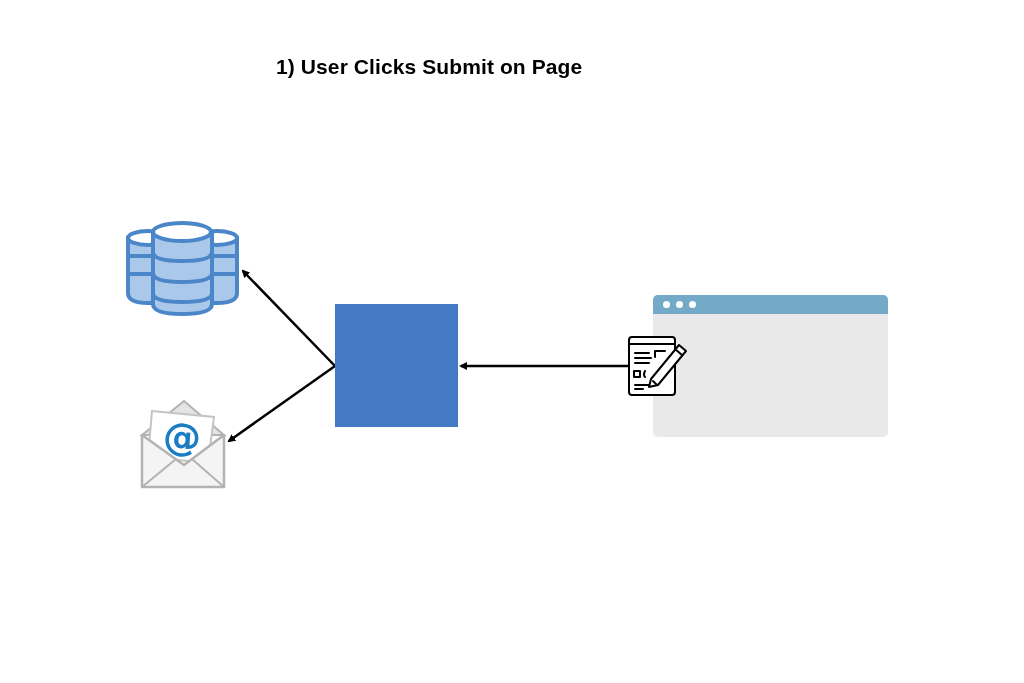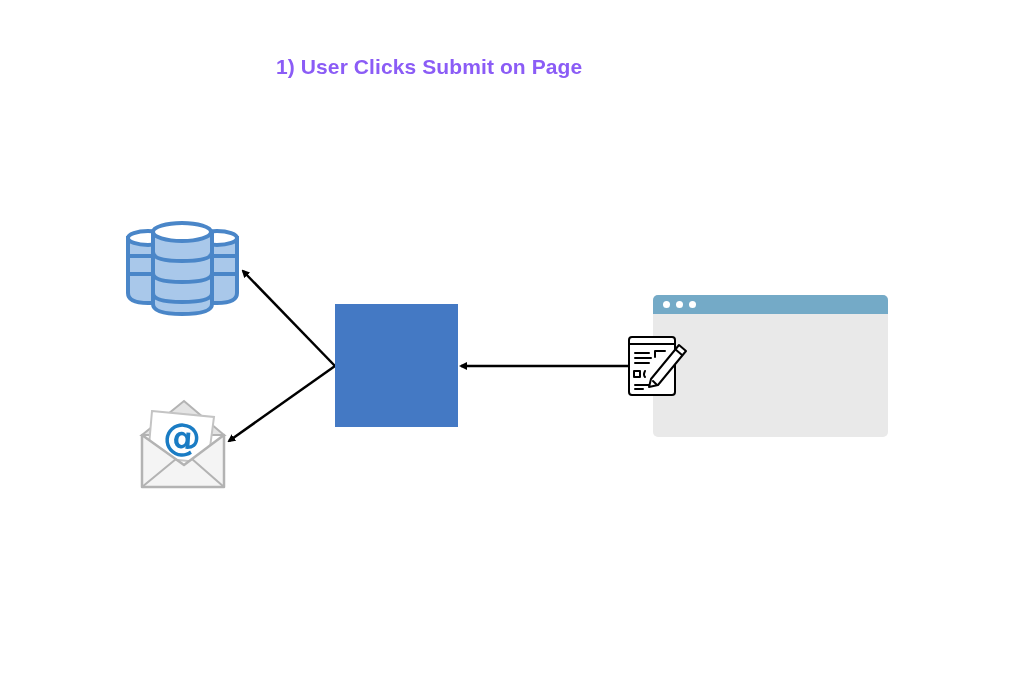--- a/index.html
+++ b/index.html
@@ -13,21 +13,21 @@
       position: relative;
       overflow: hidden;
       font-family: "Liberation Sans", "DejaVu Sans", sans-serif;
     }
     .title {
       position: absolute;
       left: 276px;
       top: 55px;
       font-size: 21px;
       font-weight: bold;
-      color: #8b5cf6;
+      color: #000000;
       letter-spacing: 0.1px;
       white-space: nowrap;
     }
     .canvas {
       position: absolute;
       left: 0;
       top: 0;
       width: 1024px;
       height: 683px;
     }

